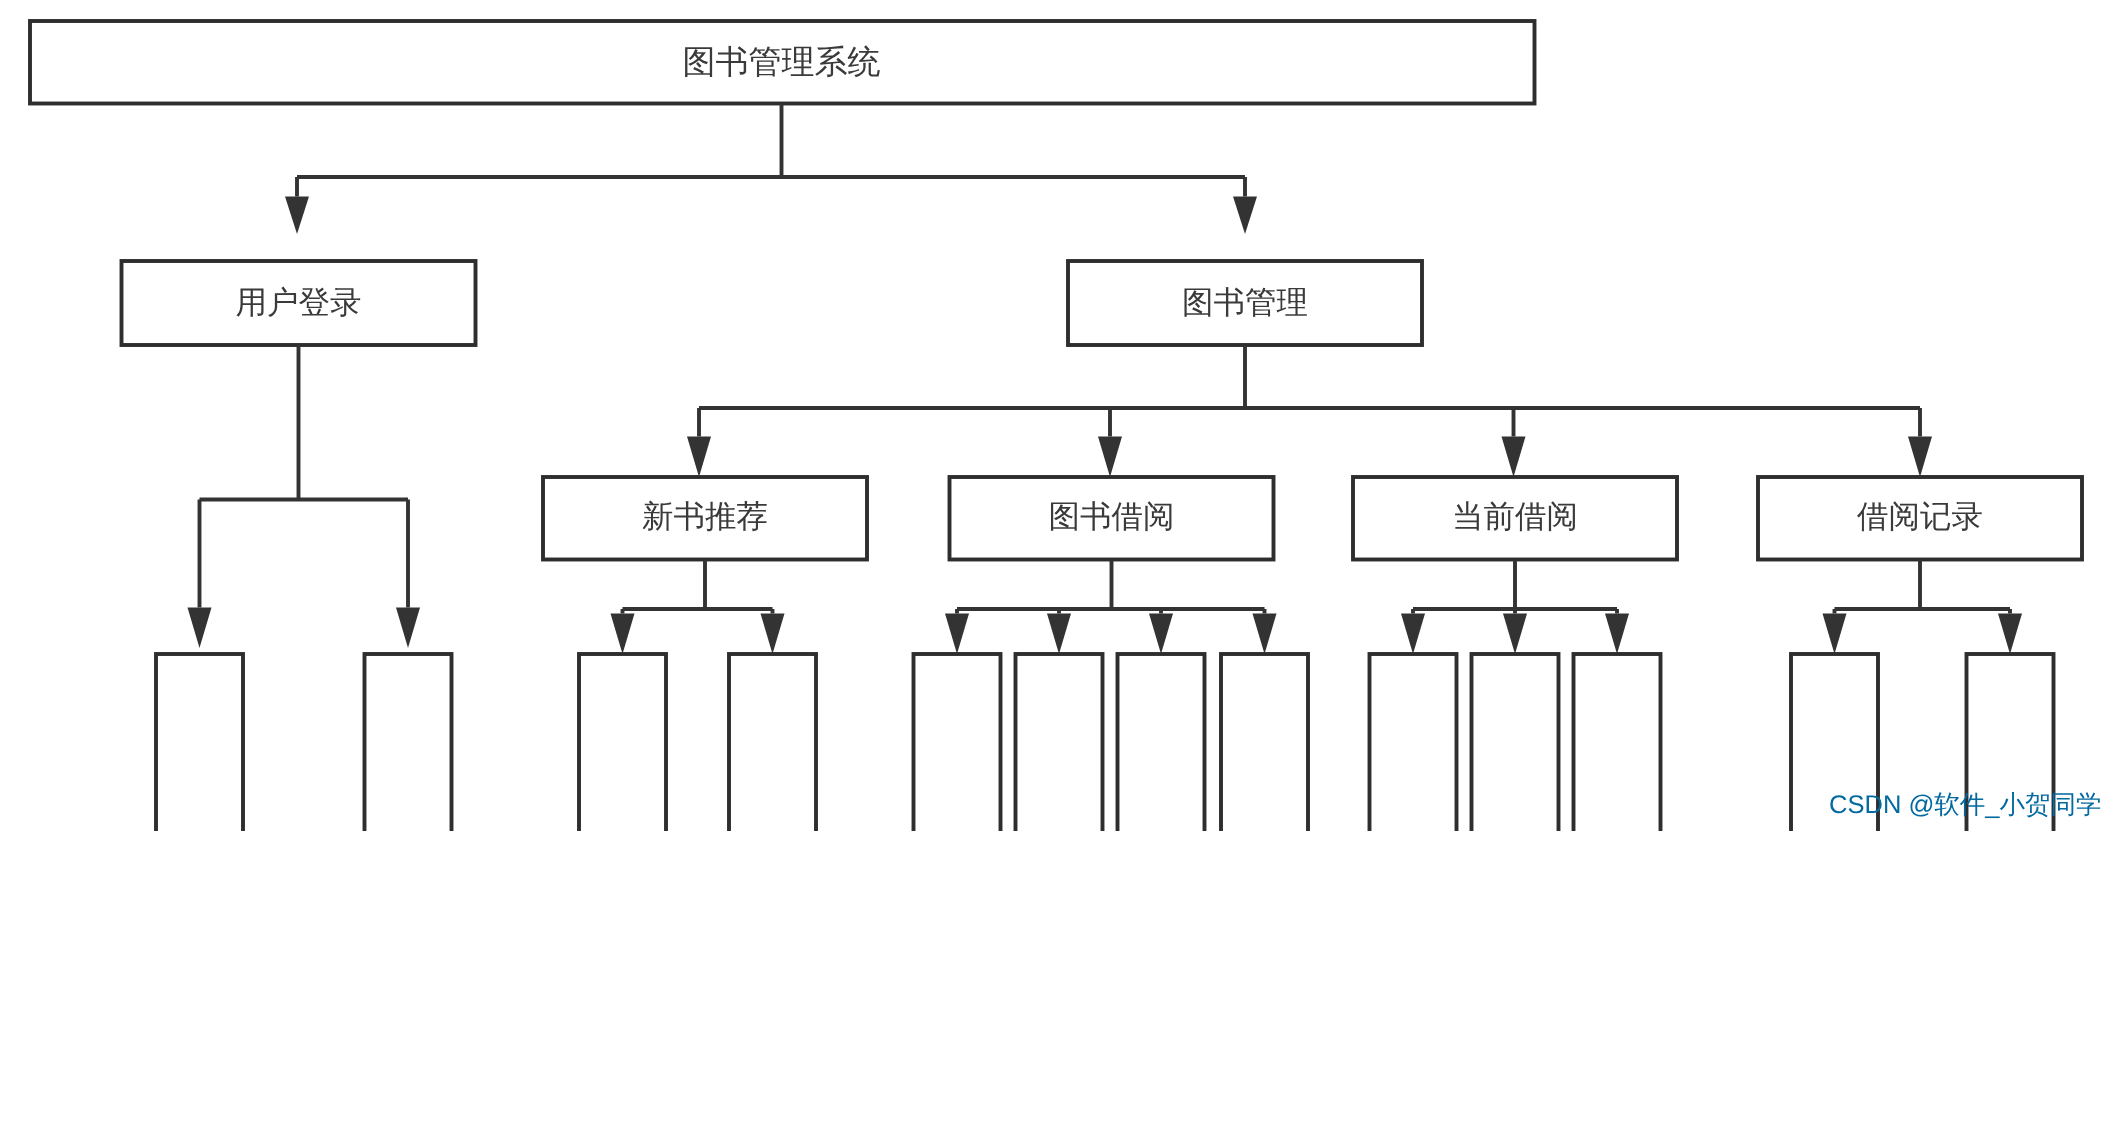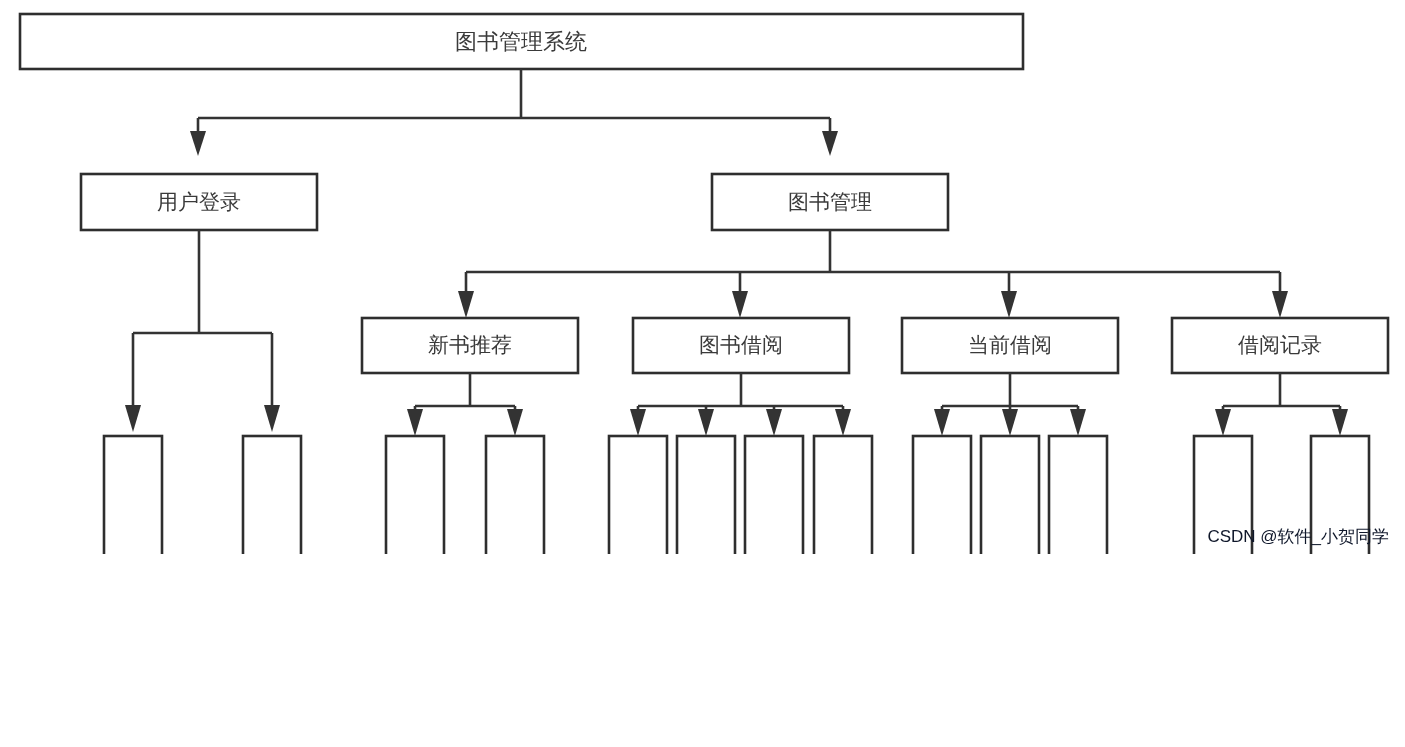--- a/index.html
+++ b/index.html
@@ -68,25 +68,25 @@
     align-items: flex-start;
     justify-content: center;
     white-space: nowrap;
     pointer-events: none;
   }
   .leaf-label-wrap.center-v {
     align-items: center;
   }
   .watermark {
     position: absolute;
-    right: 16px;
+    right: 4px;
     bottom: 6px;
     font-family: "Liberation Sans", "DejaVu Sans", sans-serif;
     font-size: 17px;
-    color: #0f172a;
+    color: #0369a1;
     white-space: nowrap;
     user-select: none;
   }
 </style>
 </head>
 <body>
 
 <div id="diagram-root">
 
   <svg class="diagram-canvas" viewBox="0 0 1405 747">

